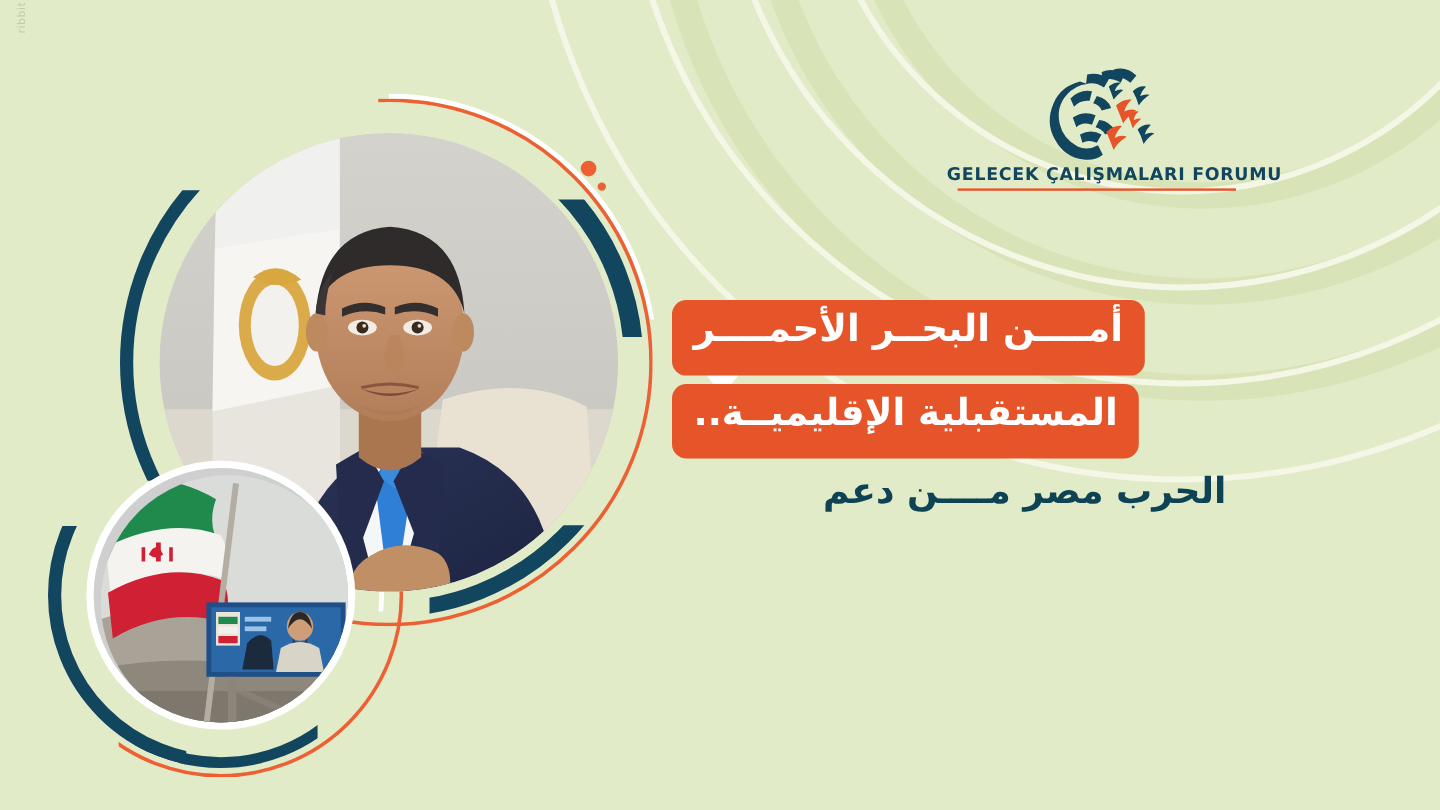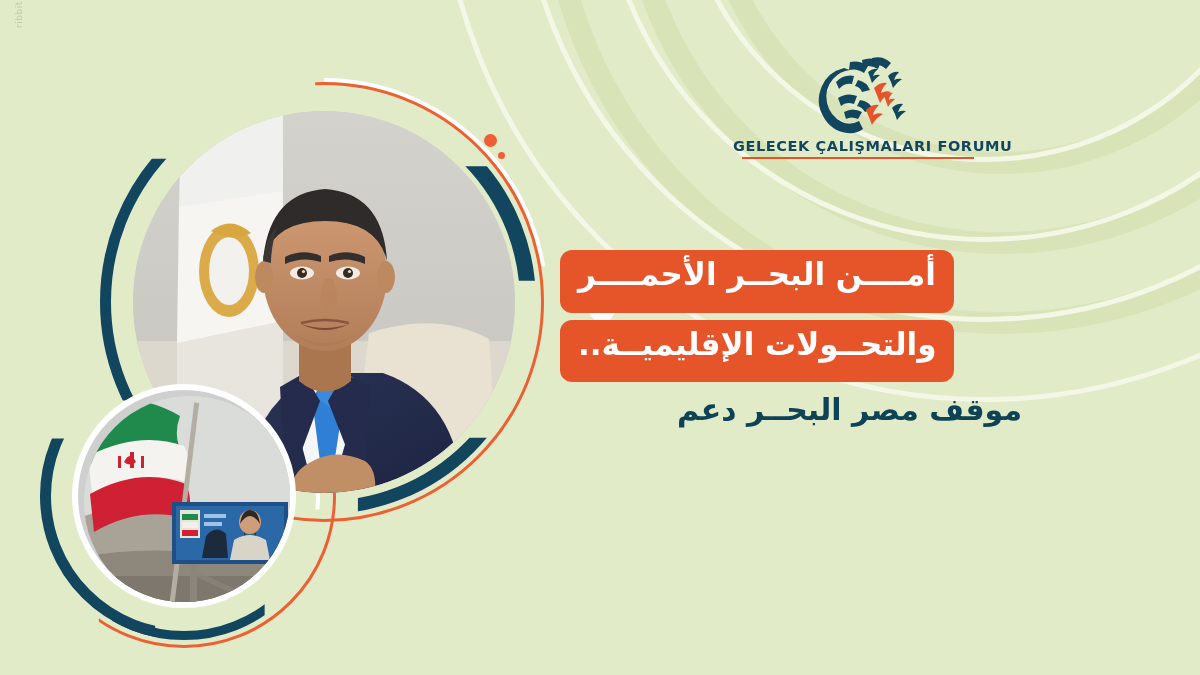--- a/index.html
+++ b/index.html
@@ -122,21 +122,21 @@
     display:flex;flex-direction:column;gap:6px;
   }
   .tri{
     width:0;height:0;
     border-left:17px solid transparent;
     border-right:17px solid transparent;
     border-top:22px solid #FFFFFF;
   }
 
   
-  .logo{position:absolute;left:733px;top:52px;width:250px;text-align:center;}
+  .logo{position:absolute;left:789px;top:52px;width:250px;text-align:center;}
   .logo-mark{height:82px;display:flex;align-items:center;justify-content:center;}
   .logo-title{
     color:#12455E;font-weight:bold;font-size:14.5px;
     letter-spacing:.6px;margin-top:4px;white-space:nowrap;
   }
   .logo-rule{height:2px;background:#E6552A;margin:3px auto 2px auto;width:232px;}
   .logo-ar{
     color:#12455E;font-weight:bold;font-size:19px;
     direction:rtl;white-space:nowrap;
   }
@@ -307,23 +307,23 @@
     <div class="tri"></div>
     <div class="tri"></div>
     <div class="tri"></div>
   </div>
 
   <div class="headline">
     <div class="hl-row">
       <span class="chip">أمــــن البحــر الأحمــــر</span>
     </div>
     <div class="hl-row">
-      <span class="chip">والتحــولات الإقليميــة..</span>
+      <span class="chip">المستقبلية الإقليميــة..</span>
     </div>
-    <div class="plainline">موقف مصر البحــر دعم</div>
+    <div class="plainline">الحرب مصر مــــن دعم</div>
   </div>
 
   <div class="logo">
     <div class="logo-mark">
       <svg width="116" height="82" viewBox="0 0 116 82" aria-hidden="true">
         <g fill="#12455E">
           <path d="M44 16 q-16 4 -22 18 q-7 16 1 30 q8 15 24 17 q10 1 16 -4 l-4 -8 q-9 5 -17 1 q-12 -6 -15 -19 q-3 -14 6 -24 q7 -8 17 -9 z"></path>
           <path d="M50 10 q10 -2 18 4 l-4 7 q-7 -5 -15 -3 z"></path>
           <path d="M62 8 q10 -4 19 2 l-3 7 q-8 -5 -15 -2 z"></path>
           <path d="M72 6 q11 -3 19 5 l-5 6 q-7 -6 -13 -4 z"></path>

